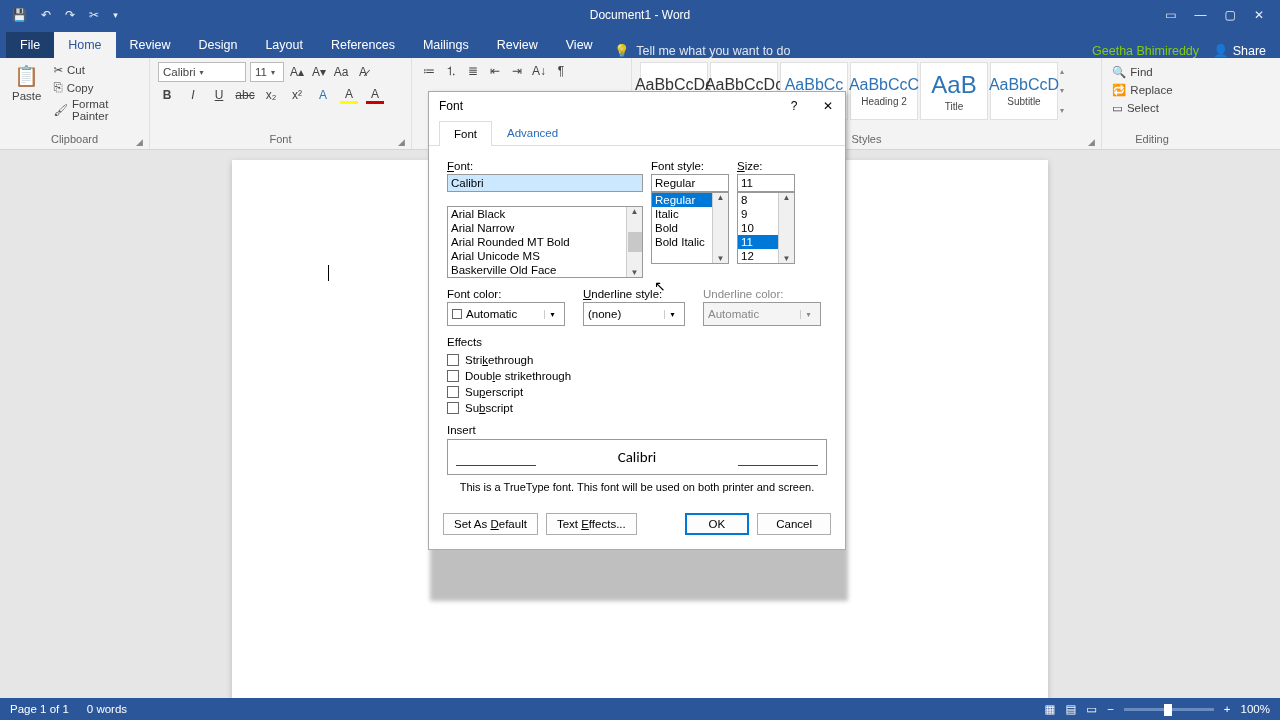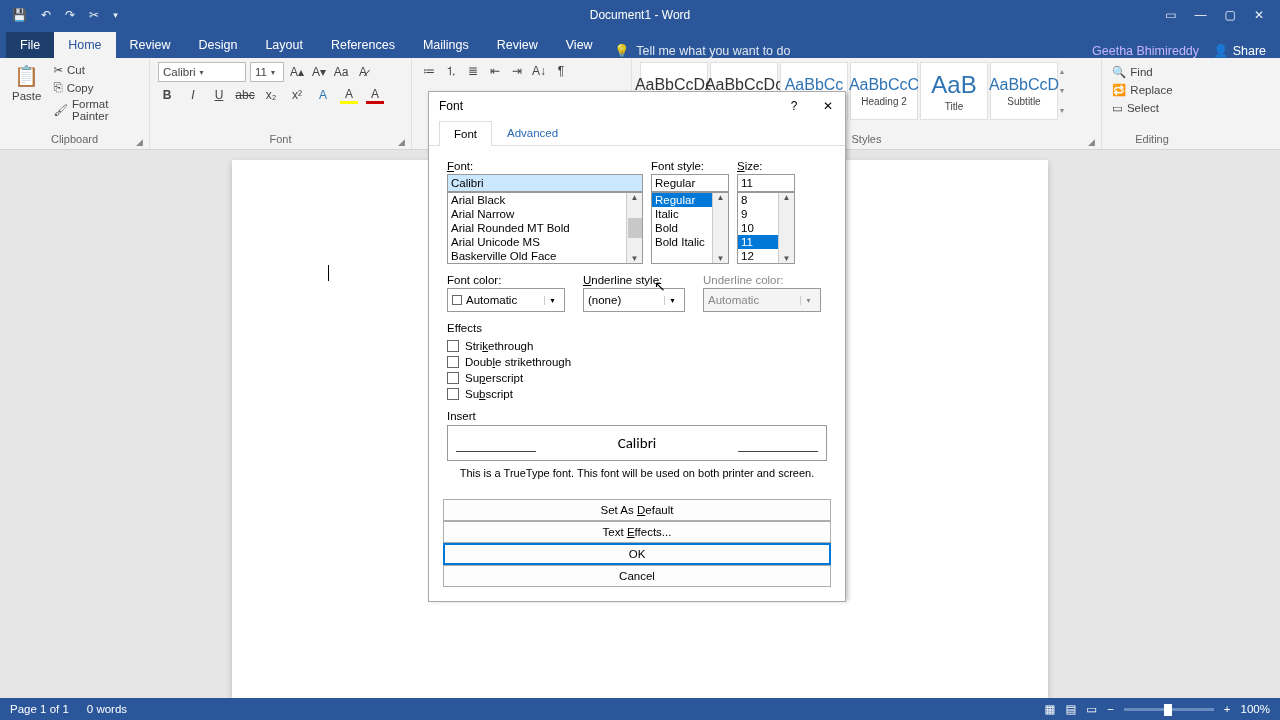--- a/index.html
+++ b/index.html
@@ -13,21 +13,21 @@
 .titlebar .wincontrols { margin-left: auto; display: flex; gap: 18px; padding-right: 16px; }
 .titlebar .wincontrols span { opacity: 0.9; }
 
 
 .ribbon-tabs { background: #2b579a; height: 28px; display: flex; align-items: flex-end; color: #fff; font-size: 12.5px; padding-left: 6px; }
 .ribbon-tabs .tab { padding: 6px 14px 6px; cursor: default; }
 .ribbon-tabs .tab.file { background: #1e3e6e; }
 .ribbon-tabs .tab.active { background: #f3f3f3; color: #2b579a; }
 .ribbon-tabs .tell { margin-left: 8px; display: flex; align-items: center; gap: 6px; opacity: 0.85; }
 .ribbon-tabs .right { margin-left: auto; display: flex; align-items: center; gap: 14px; padding-right: 14px; }
-.ribbon-tabs .right .user { color: #c4b5fd; }
+.ribbon-tabs .right .user { color: #84cc16; }
 .ribbon-tabs .right .share { display: flex; align-items: center; gap: 4px; }
 
 
 .ribbon { background: #f3f3f3; height: 92px; border-bottom: 1px solid #d4d4d4; display: flex; font-size: 11.5px; color: #444; }
 .group { border-right: 1px solid #e1e1e1; padding: 4px 8px 2px; display: flex; flex-direction: column; justify-content: space-between; }
 .group .label { text-align: center; color: #666; font-size: 11px; padding-bottom: 2px; position: relative; }
 .group .label .launcher { position: absolute; right: -2px; bottom: 0; font-size: 9px; color: #888; }
 .clip-btns { display: flex; gap: 6px; }
 .clip-paste { display: flex; flex-direction: column; align-items: center; gap: 2px; padding: 2px 4px; }
 .clip-side { display: flex; flex-direction: column; gap: 2px; }
@@ -84,21 +84,21 @@
 .effects .legend { font-size: 11.5px; margin-bottom: 4px; }
 .effects .cols { display: flex; gap: 54px; }
 .chk { display: flex; align-items: center; gap: 6px; padding: 2px 0; }
 .chk .box { width: 12px; height: 12px; border: 1px solid #666; }
 .preview { margin-top: 8px; }
 .preview .pbox { border: 1px solid #999; height: 36px; margin-top: 3px; display: flex; align-items: center; justify-content: center; position: relative; }
 .preview .pbox .line-l, .preview .pbox .line-r { position: absolute; bottom: 8px; width: 80px; height: 1px; background: #444; }
 .preview .pbox .line-l { left: 8px; } .preview .pbox .line-r { right: 8px; }
 .preview .ptext { font-size: 15px; font-family: Calibri, sans-serif; }
 .preview .hint { font-size: 11px; margin-top: 6px; text-align: center; }
-.dbuttons { display: flex; padding: 10px 14px 14px; flex-direction: column; }
+.dbuttons { display: flex; gap: 8px; padding: 10px 14px 14px; }
 .dbuttons button { height: 22px; padding: 0 10px; font-size: 11.5px; background: #fdfdfd; border: 1px solid #adadad; }
 .dbuttons .spacer { flex: 1; }
 .dbuttons button.primary { border: 2px solid #0078d7; padding: 0 22px; }
 .dbuttons button.cancel { padding: 0 18px; }
 .underline-char { text-decoration: underline; }
 
 .mouse-cursor { position: absolute; left: 654px; top: 278px; font-size: 14px; color: #000; pointer-events: none; z-index: 100; }
 
 .collapse-caret { position: absolute; right: 6px; top: 150px; font-size: 10px; color: #666; }
 </style>
@@ -289,21 +289,21 @@
   </div>
   <div class="dtabs">
     <div class="dtab active">Font</div>
     <div class="dtab">Advanced</div>
   </div>
   <div class="dbody">
     <div class="row3">
       <div class="col" style="width:196px;">
         <label><span class="underline-char">F</span>ont:</label>
         <input class="txtin sel" value="Calibri" style="">
-        <div class="listbox" style="height:72px;">
+        <div class="listbox" style="height:72px;margin-top:14px;">
           <div class="item">Arial Black</div>
           <div class="item">Arial Narrow</div>
           <div class="item">Arial Rounded MT Bold</div>
           <div class="item">Arial Unicode MS</div>
           <div class="item">Baskerville Old Face</div>
           <div class="sb">
               <span>▲</span>
               <div class="thumb"></div>
               <span>▼</span>
             </div>

